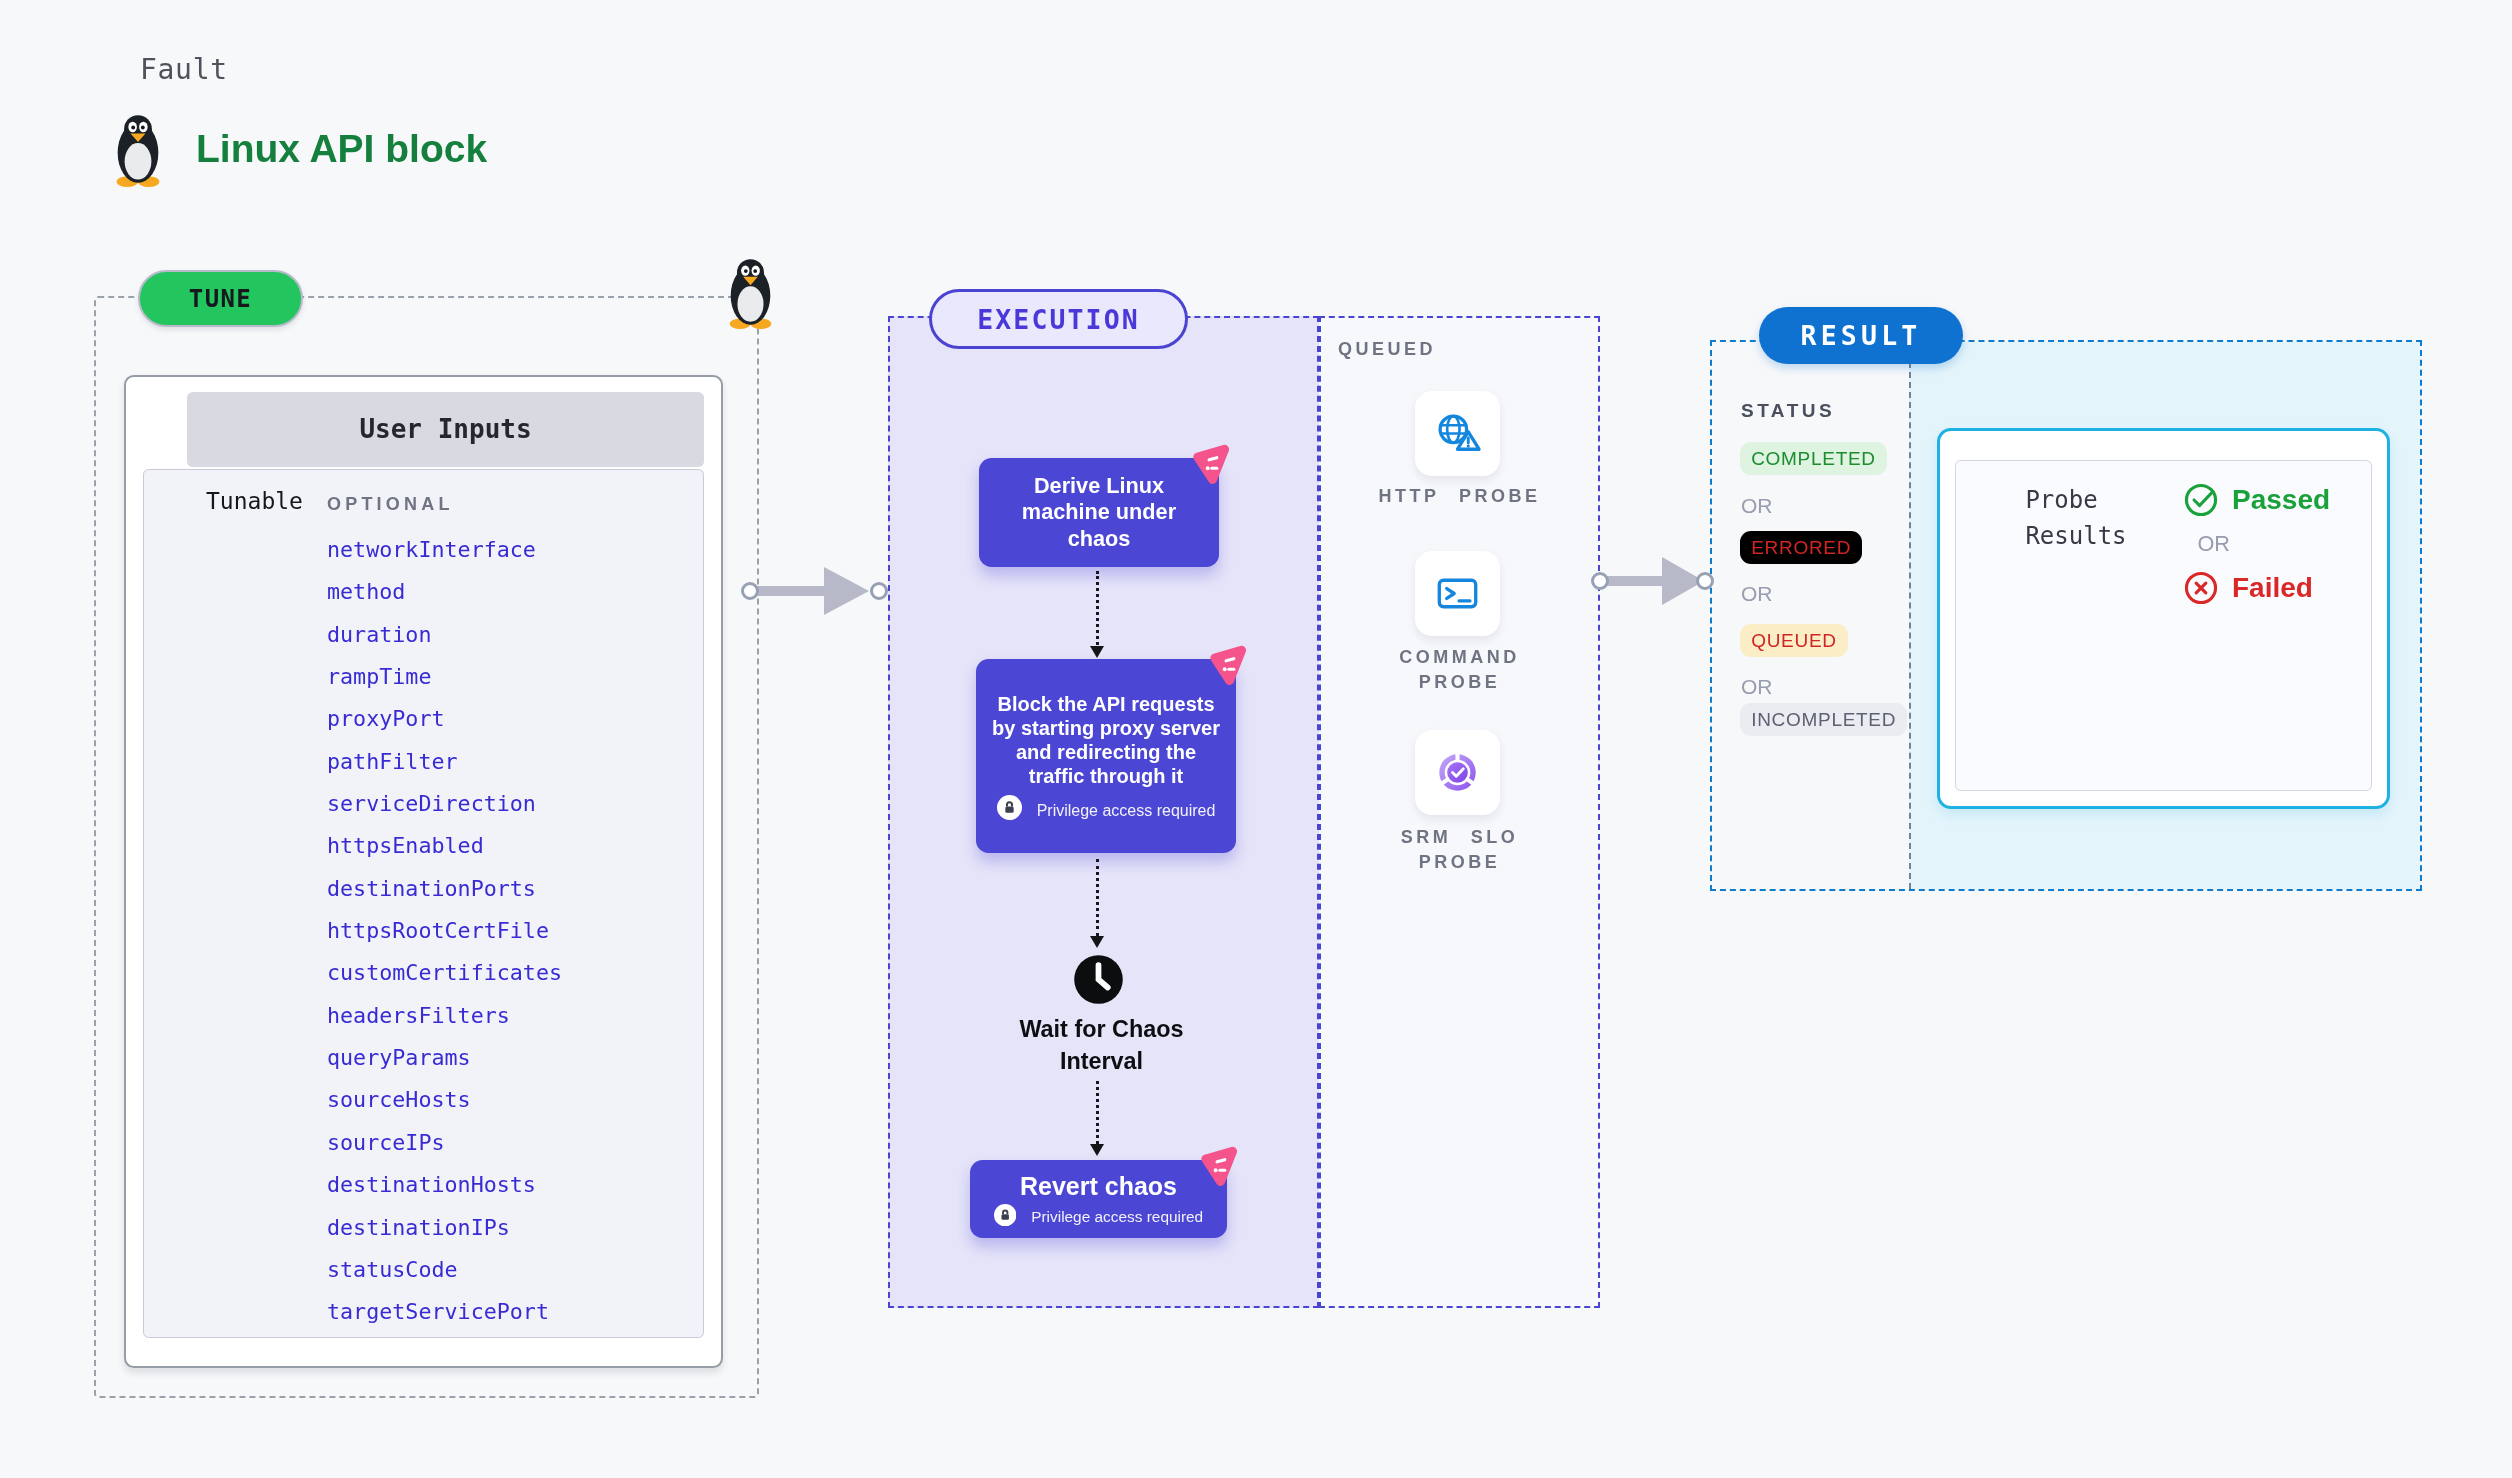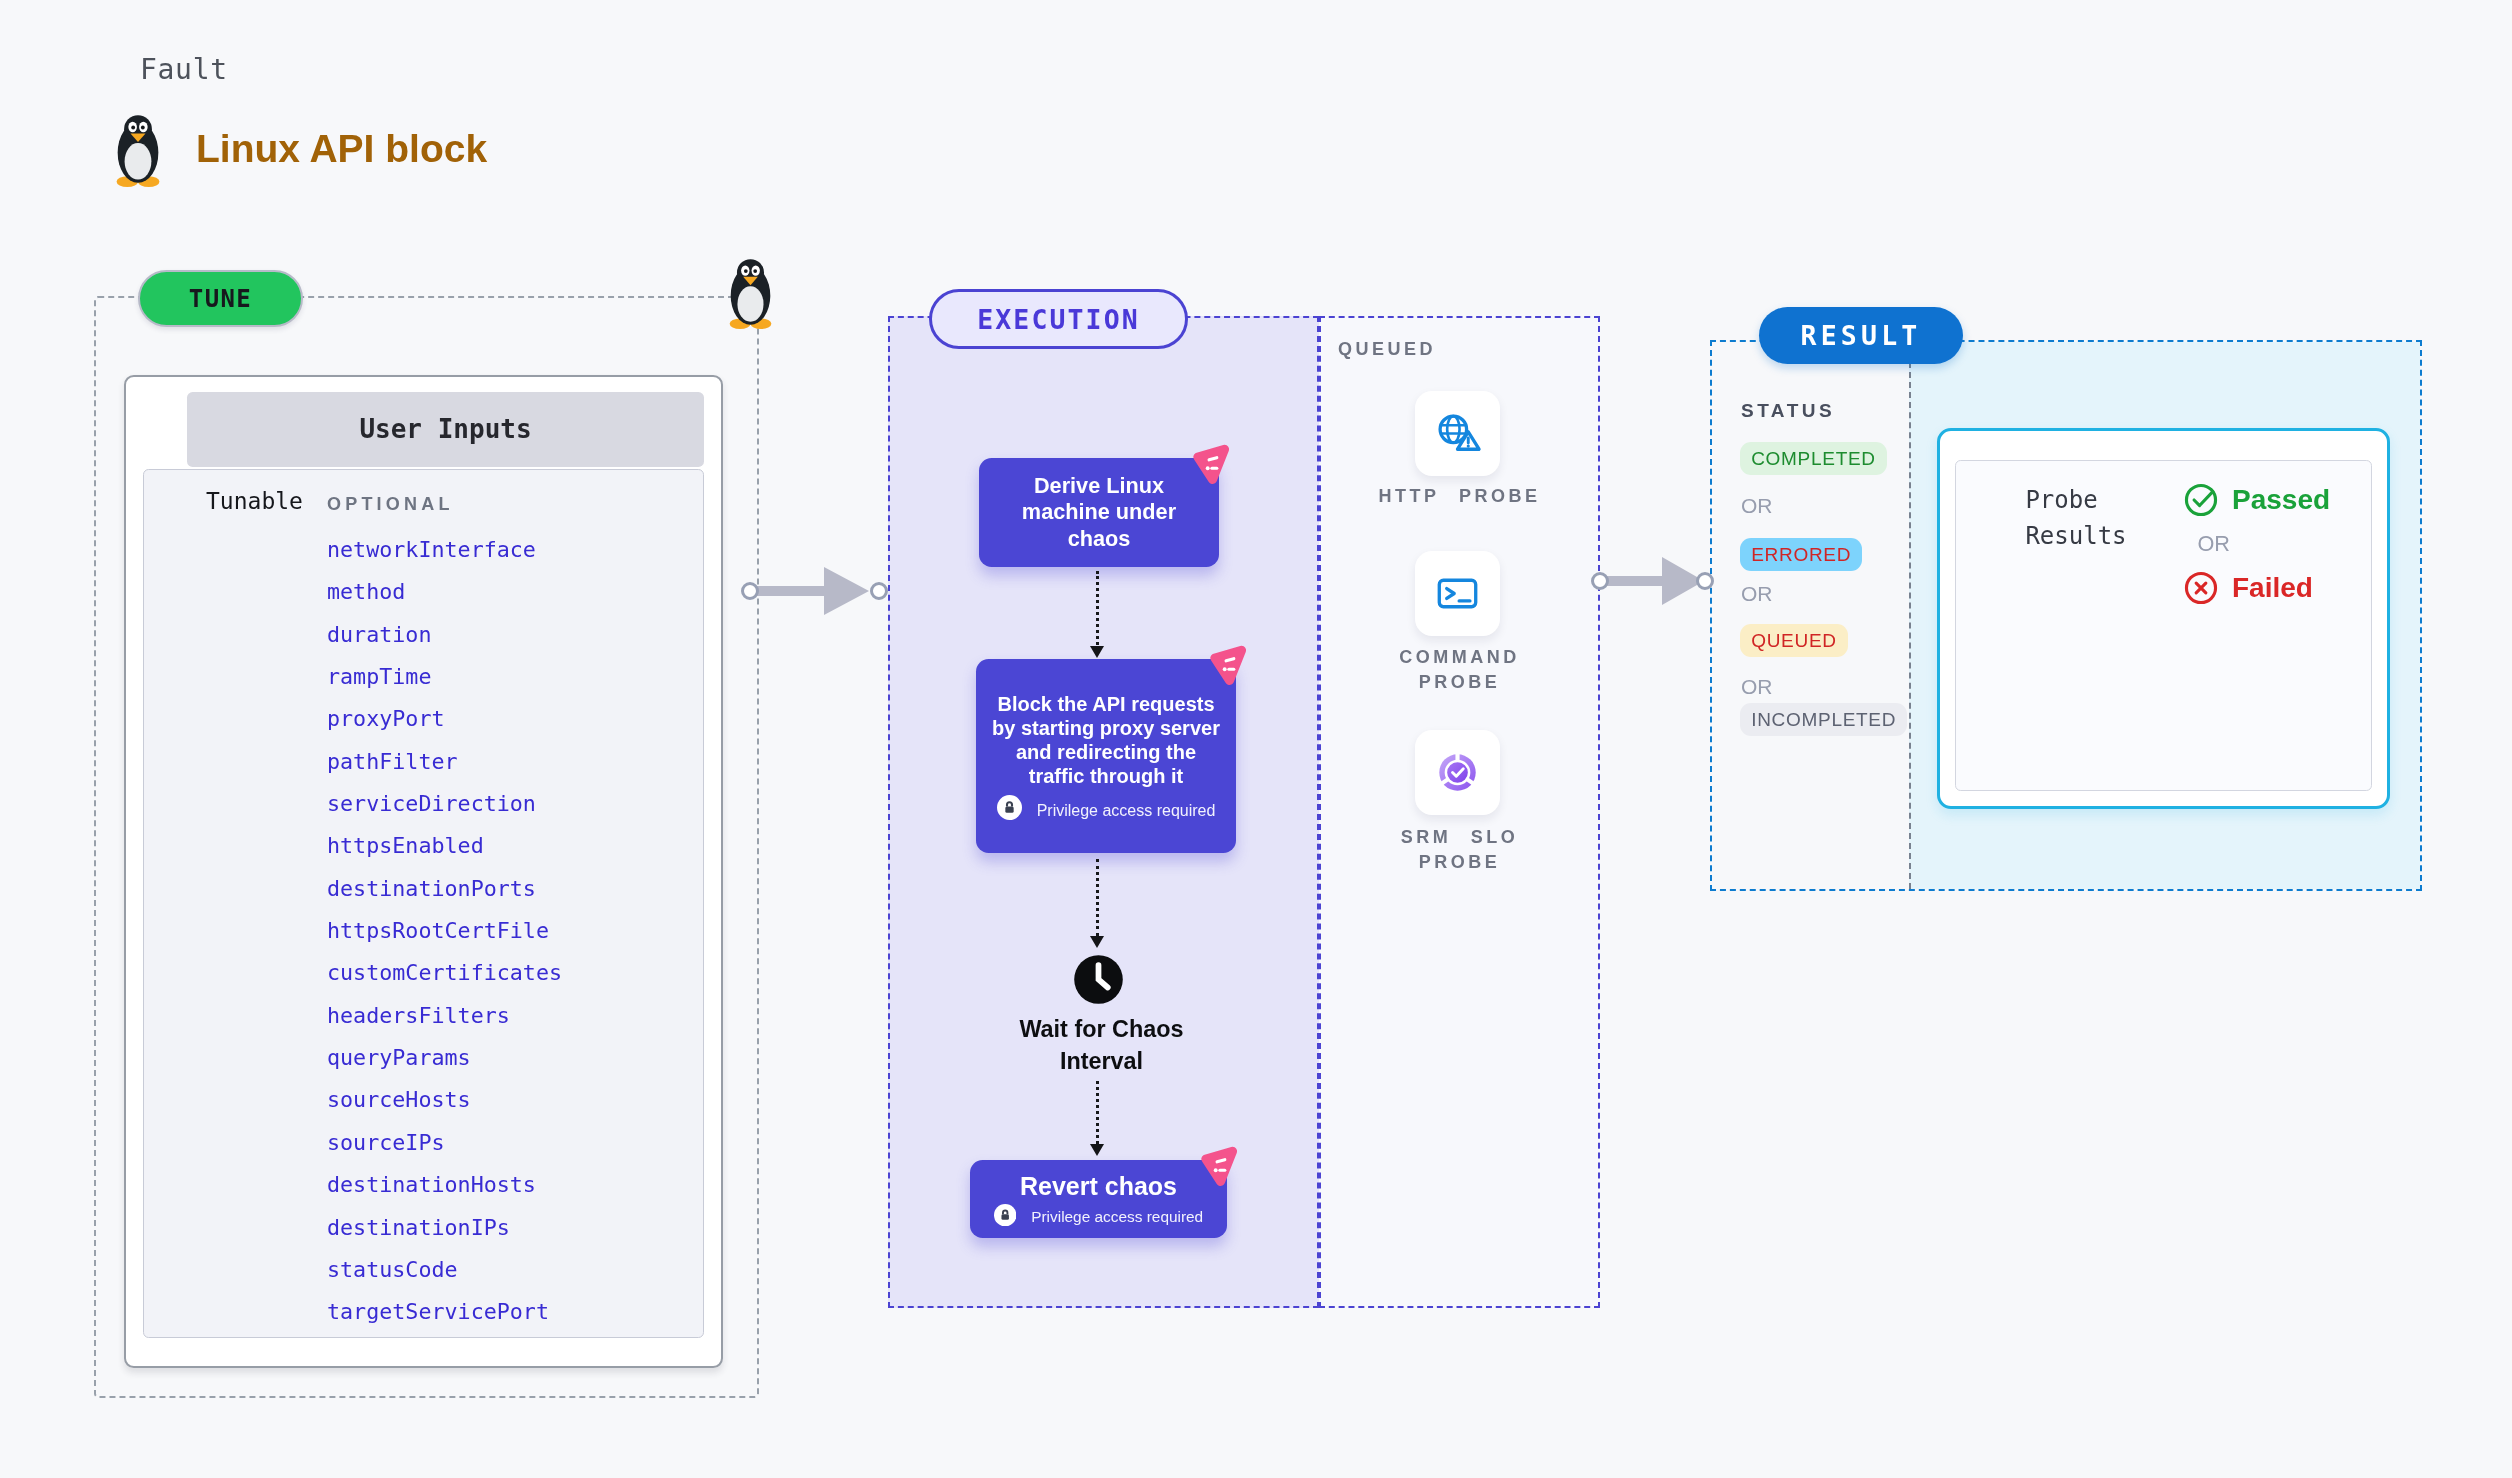--- a/index.html
+++ b/index.html
@@ -3,21 +3,21 @@
 <meta charset="utf-8">
 <style>
   html,body{margin:0;padding:0;background:#eef0f3;}
   #canvas{position:relative;width:2512px;height:1478px;background:#f7f8fa;overflow:hidden;
           font-family:"Liberation Sans",sans-serif;}
   .mono{font-family:"DejaVu Sans Mono",monospace;margin-left:44px;}
   .abs{position:absolute;}
 
   
   .fault-label{left:96px;top:53px;font-size:28px;color:#4d525b;letter-spacing:0.7px;}
-  .page-title{left:196px;top:127px;font-size:39px;font-weight:800;color:#a16207;}
+  .page-title{left:196px;top:127px;font-size:39px;font-weight:800;color:#15803d;}
 
   
   .pill{display:flex;align-items:center;justify-content:center;border-radius:31px;font-weight:700;}
   .tune-pill{left:94px;top:270px;width:161px;height:53px;background:#22c55e;border:2.1px solid #b7bac8;
              font-size:24px;color:#17181d;letter-spacing:1.4px;box-shadow:0 2.8px 5.6px rgba(60,60,90,.12);z-index:6;}
   .exec-pill{left:885px;top:289px;width:253px;height:54px;background:#e9e8fd;border:3.5px solid #4b43d2;
              font-size:26.5px;color:#4a39d8;letter-spacing:2.1px;z-index:6;}
   .result-pill{left:1715px;top:307px;width:204px;height:57px;background:#0f72d0;border:none;
              font-size:26.5px;color:#ffffff;letter-spacing:4.2px;z-index:6;box-shadow:0 4.2px 8.4px rgba(15,114,208,.25);}
 
@@ -69,21 +69,21 @@
   .wait-label{left:993px;top:1014px;width:217px;text-align:center;font-size:23.4px;font-weight:800;
               color:#0d0e11;line-height:1.35;}
 
   
   .result-outer{left:1710px;top:340px;width:712px;height:551px;border:2.8px dashed #0d7ccf;box-sizing:border-box;}
   .cyan-fill{position:absolute;left:197px;top:0;right:0;bottom:0;background:#e4f4fb;border-left:2.1px dashed #78818f;}
   .status-label{left:1741px;top:400px;font-size:19px;font-weight:700;color:#494f5e;letter-spacing:3.5px;}
   .badge{left:1740px;display:inline-flex;align-items:center;border-radius:11px;padding:5.6px 11.2px;
          font-size:19px;font-weight:400;letter-spacing:0.7px;}
   .badge.green{background:#def3e0;color:#1d8c2f;}
-  .badge.red{background:#7dd3fc;color:#d02525;margin-top:7px;}
+  .badge.red{background:#000000;color:#d02525;}
   .badge.yellow{background:#fbeec6;color:#d02525;}
   .badge.grey{background:#ebecf1;color:#5d6272;}
   .or-label{left:1741px;font-size:21px;color:#979dae;}
 
   .output-card{left:1937px;top:428px;width:453px;height:381px;background:#ffffff;border:3.5px solid #1fb1e2;
                border-radius:14px;box-sizing:border-box;padding:15.4px;display:flex;flex-direction:column;
                box-shadow:0 5.6px 11.2px rgba(31,177,226,.15);}
   .output-header{height:60px;background:#d2d3dd;border-radius:5.6px;display:flex;align-items:center;
                  justify-content:center;font-size:26px;font-weight:700;color:#575c6a;flex:none;}
   .out-row{margin-top:14px;background:#fafbfe;border:1.4px solid #d3d6e0;border-radius:5.6px;box-sizing:border-box;}

